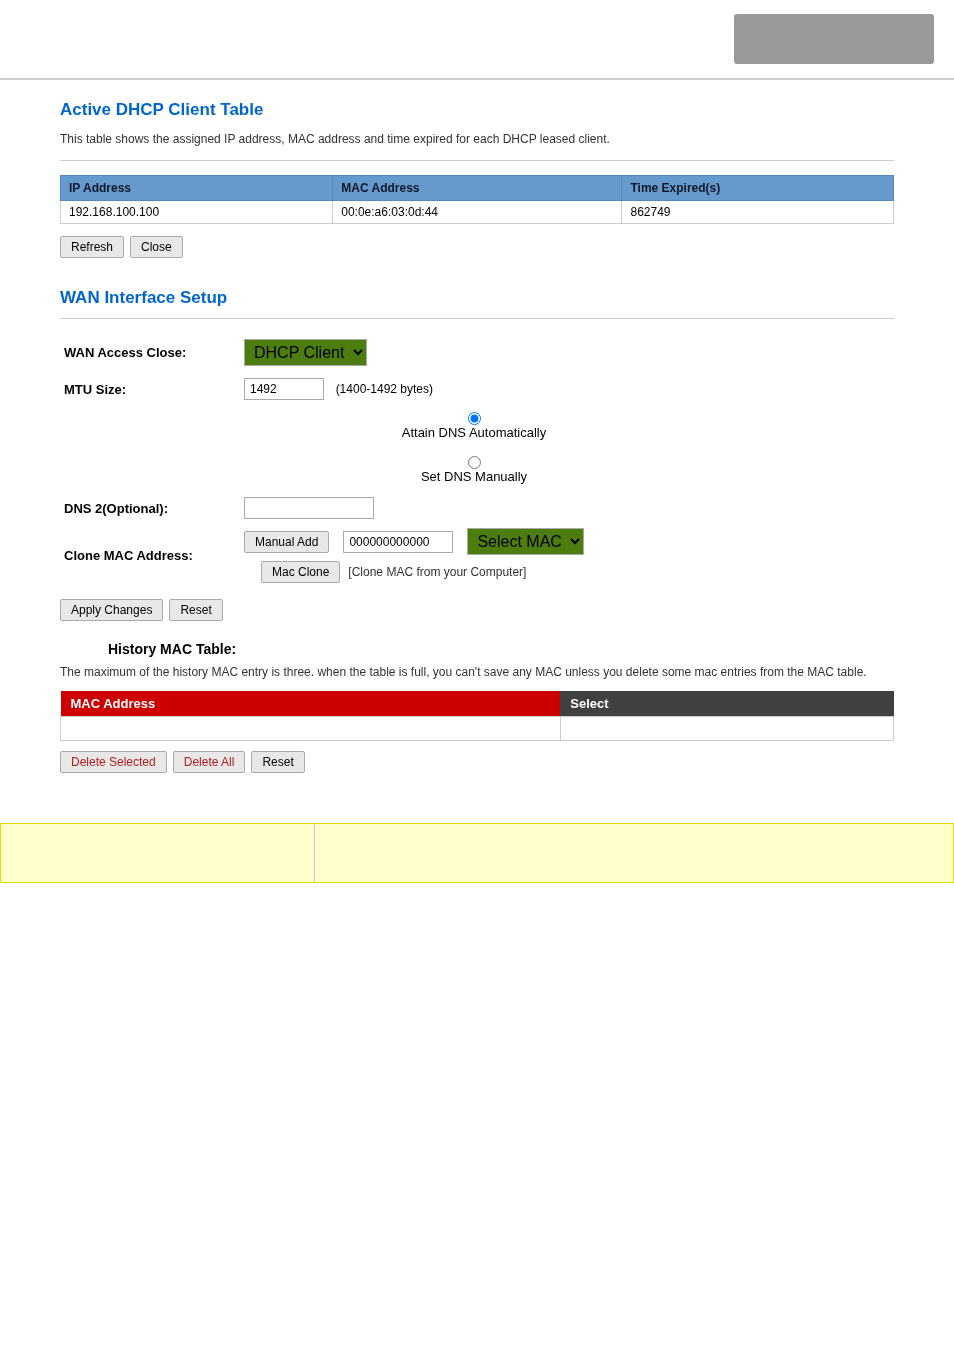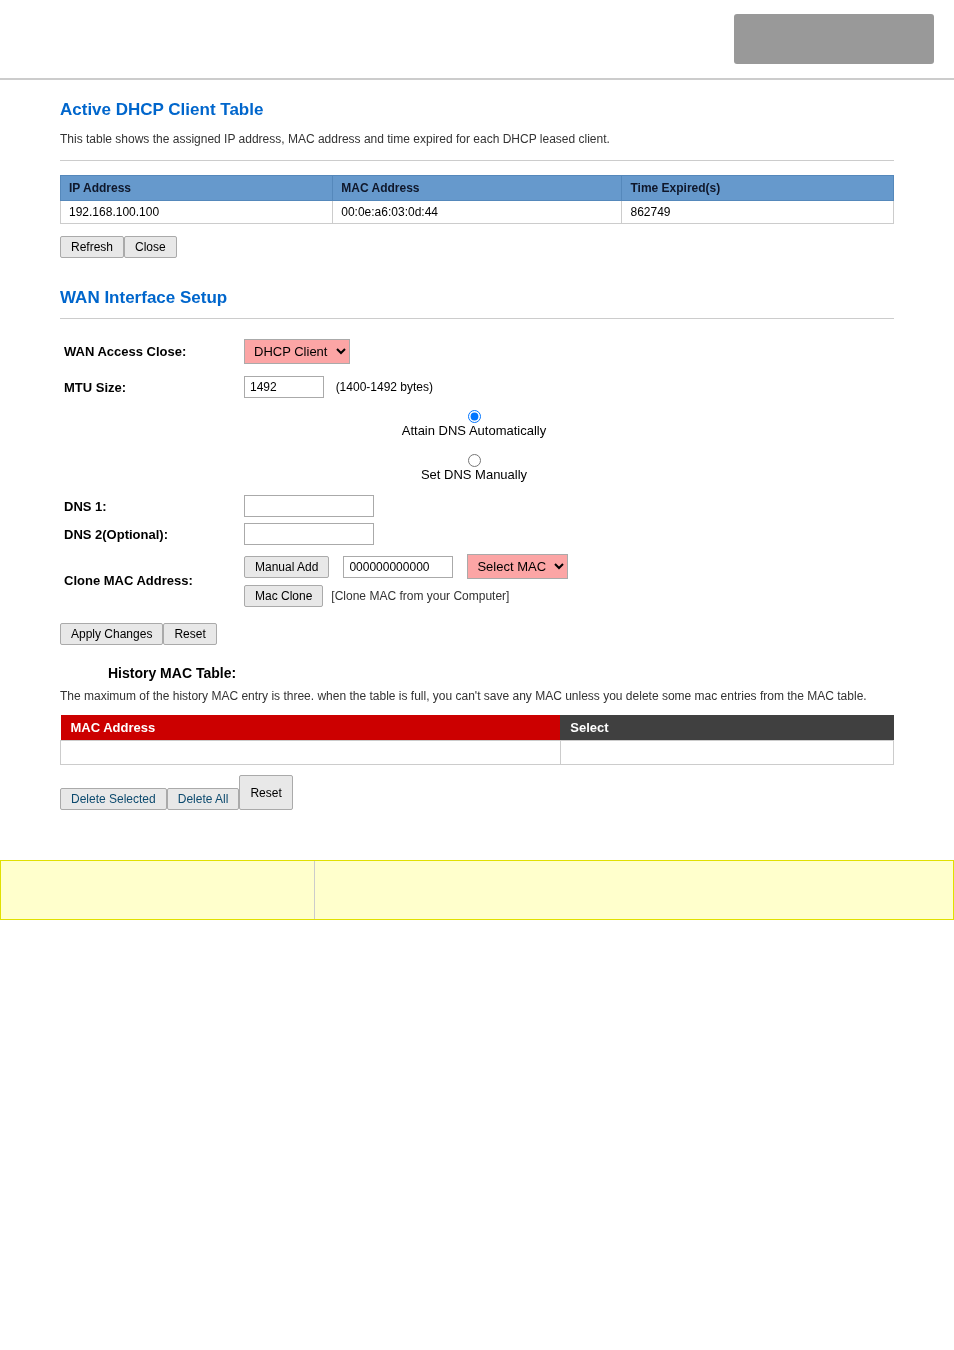--- a/index.html
+++ b/index.html
@@ -67,21 +67,21 @@
     .btn-small {
       padding: 3px 10px;
       font-size: 12px;
       background: #e8e8e8;
       border: 1px solid #aaa;
       cursor: pointer;
       border-radius: 2px;
     }
     .buttons-row {
       display: flex;
-      gap: 0;
+      gap: 6px;
       margin-bottom: 10px;
     }
     
     .wan-section {
       margin-top: 30px;
     }
     .form-table {
       width: 100%;
       border-collapse: collapse;
       margin-bottom: 10px;
@@ -97,22 +97,22 @@
       white-space: nowrap;
     }
     .input-text {
       border: 1px solid #aaa;
       padding: 3px 5px;
       font-size: 12px;
     }
     .input-select {
       border: 1px solid #aaa;
       padding: 3px 5px;
-      font-size: 13px;
-      background: #fca5a5;
+      font-size: 16px;
+      background: #4d7c0f;
     }
     .radio-label {
       font-size: 13px;
       margin-right: 6px;
     }
     .dns-row td {
       padding: 3px 4px;
     }
     .dns-label {
       font-size: 13px;
@@ -168,24 +168,23 @@
     }
     .history-table td {
       padding: 4px 8px;
       border: 1px solid #ccc;
     }
     .btn-disabled {
       padding: 3px 10px;
       font-size: 12px;
       background: #e8e8e8;
       border: 1px solid #aaa;
-      color: #0c4a6e;
+      color: #b91c1c;
       cursor: default;
       border-radius: 2px;
-      margin-top: 13px;
     }
     
     .bottom-bar {
       margin-top: 20px;
       height: 60px;
       background: #ffffcc;
       border: 1px solid #e0e000;
       display: flex;
       align-items: stretch;
     }
@@ -282,45 +281,39 @@
         </tr>
         <tr>
           <td colspan="2">
             <div class="radio-item">
               <input type="radio" name="dns_mode" style="">
               <span class="radio-label">Set DNS Manually</span>
             </div>
           </td>
         </tr>
 
-        <tr class="dns-row">
-          <td class="dns-label">DNS 1:</td>
-          <td>
-            <input type="text" class="input-text" style="width: 130px;">
-          </td>
-        </tr>
 
         <tr class="dns-row">
           <td class="dns-label">DNS 2(Optional):</td>
           <td>
             <input type="text" class="input-text" style="width: 130px;">
           </td>
         </tr>
 
         <tr>
           <td class="label-cell">Clone MAC Address:</td>
           <td>
             <div class="clone-row">
               <button class="btn-small">Manual Add</button>
               <input type="text" class="input-text" value="000000000000" style="width: 110px;">
               <select class="input-select">
                 <option>Select MAC</option>
               </select>
             </div>
-            <div style="margin-top:6px; display:flex; align-items:center; gap:8px;">
+            <div style="margin-top:6px; display:flex; align-items:center; gap:8px;margin-left:17px;">
               <button class="btn-small">Mac Clone</button>
               <span class="mac-clone-text">[Clone MAC from your Computer]</span>
             </div>
           </td>
         </tr>
       </tbody>
     </table>
 
     <div class="buttons-row" style="margin-top:10px;">
       <button class="btn-small">Apply Changes</button>

